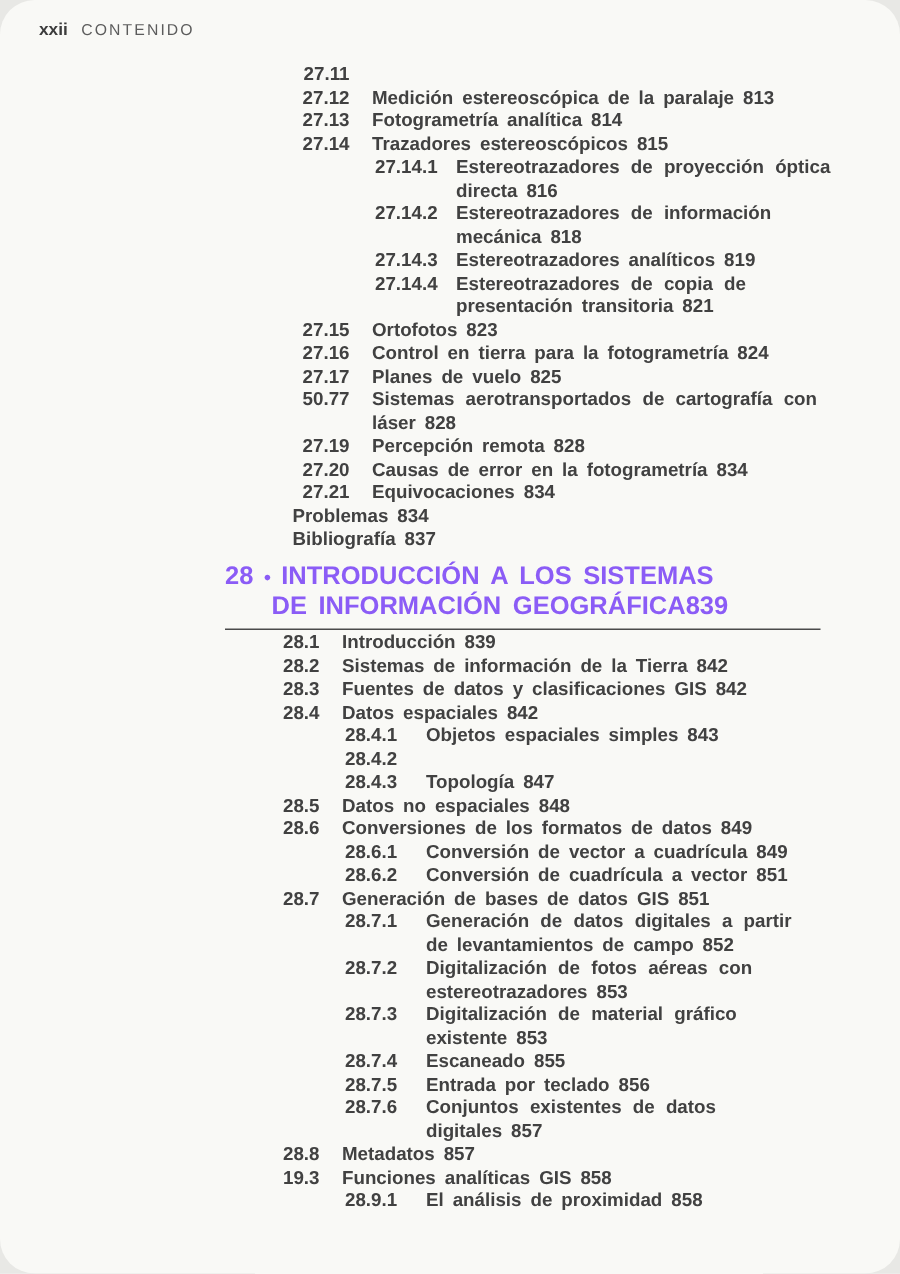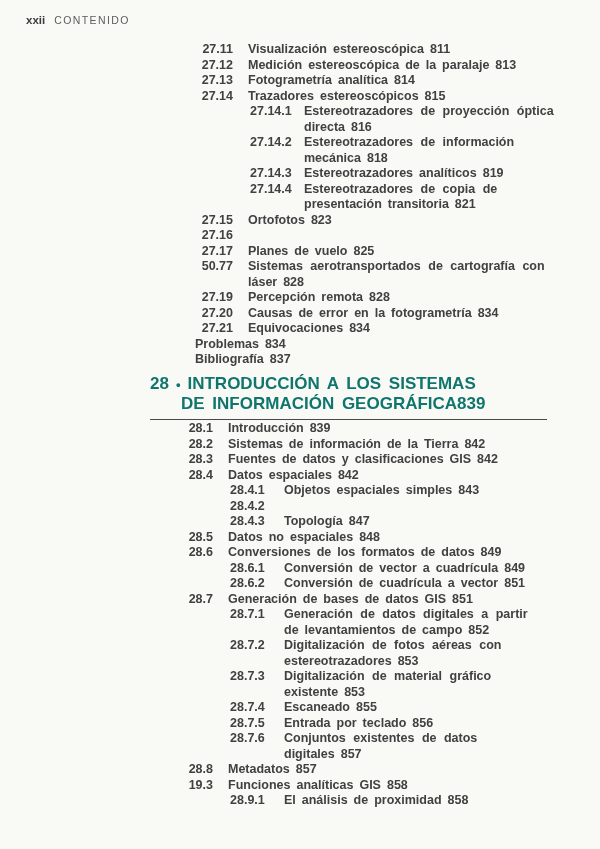--- a/index.html
+++ b/index.html
@@ -11,20 +11,21 @@
   * { margin: 0; padding: 0; box-sizing: border-box; }
   html, body { background: #e8e8e5; }
   .page {
     position: relative;
     width: 600px;
     height: 849px;
     background: var(--bg);
     font-family: "Liberation Sans", sans-serif;
     color: var(--text);
     overflow: hidden;
+    border-radius: 23px;
   }
   
   .running-header {
     position: absolute;
     top: 10px;
     left: 26px;
     white-space: nowrap;
   }
   .folio {
     font-size: 11.5px;
@@ -60,42 +61,39 @@
   .line { white-space: nowrap; }
   .line.fill { word-spacing: 4px; }
   
   .ch-heading {
     position: absolute;
     left: 150px;
     top: 374px;
     width: 397px;
     font-weight: bold;
     font-size: 17px;
-    color: #0f766e;
+    color: #8b5cf6;
   }
   .h-line1 { display: flex; align-items: baseline; line-height: 19px; word-spacing: 3px; white-space: nowrap; }
   .h-bullet { margin: 0 7px 0 7px; font-size: 13px; }
   .h-line2 { display: flex; justify-content: flex-start; padding-left: 31px; line-height: 19px; word-spacing: 3px; }
   .h-rule { border-top: 1.5px solid var(--rule); margin-top: 6px; width: 100%; }
 </style>
 </head>
 <body>
 
 <div class="page">
 
   <div class="running-header">
     <span class="folio">xxii</span><span class="running-title">CONTENIDO</span>
   </div>
 
   <section class="list list-ch27" id="ch27-list">
       <div class="entry lvl1">
         <span class="num">27.11</span>
-        <span class="title">
-          <div class="line">Visualización estereoscópica 811</div>
-        </span>
       </div>
       <div class="entry lvl1">
         <span class="num">27.12</span>
         <span class="title">
           <div class="line">Medición estereoscópica de la paralaje 813</div>
         </span>
       </div>
       <div class="entry lvl1">
         <span class="num">27.13</span>
         <span class="title">
@@ -136,20 +134,23 @@
         </span>
       </div>
       <div class="entry lvl1">
         <span class="num">27.15</span>
         <span class="title">
           <div class="line">Ortofotos 823</div>
         </span>
       </div>
       <div class="entry lvl1">
         <span class="num">27.16</span>
+        <span class="title">
+          <div class="line">Control en tierra para la fotogrametría 824</div>
+        </span>
       </div>
       <div class="entry lvl1">
         <span class="num">27.17</span>
         <span class="title">
           <div class="line">Planes de vuelo 825</div>
         </span>
       </div>
       <div class="entry lvl1">
         <span class="num">50.77</span>
         <span class="title">

